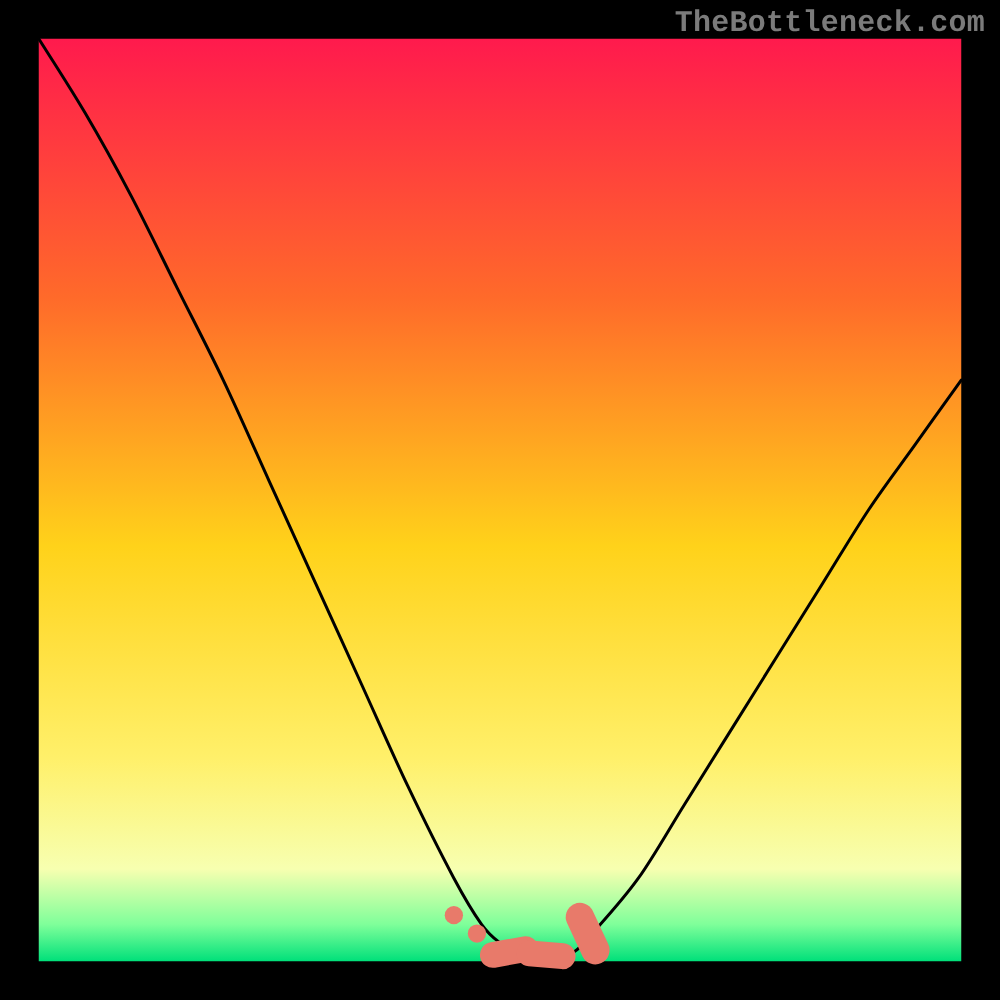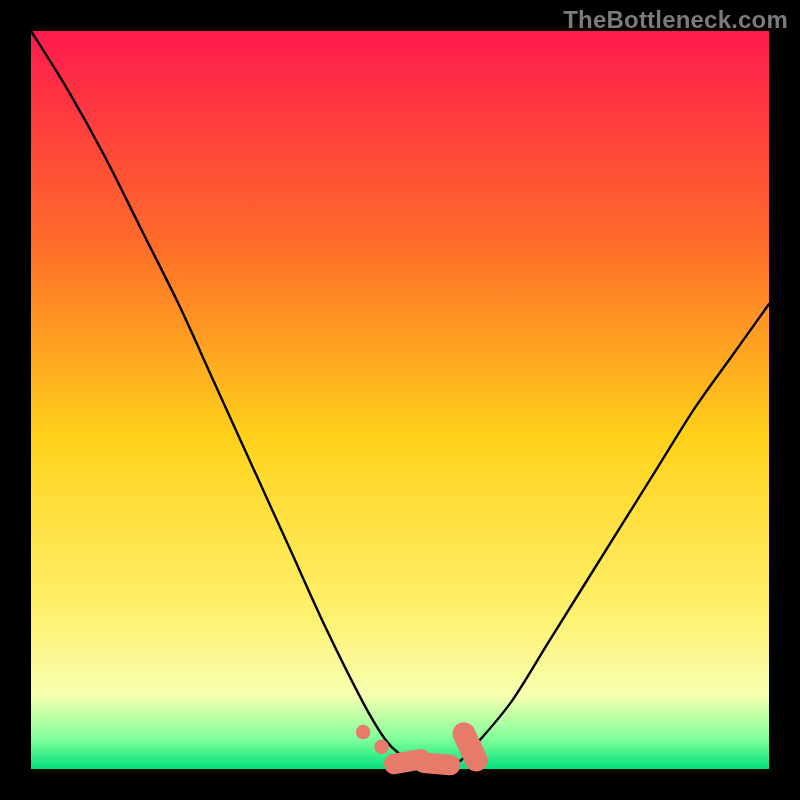--- a/index.html
+++ b/index.html
@@ -9,20 +9,21 @@
     height: 800px;
     overflow: hidden;
     background: #000000;
     font-family: Arial, Helvetica, sans-serif;
   }
   .stage {
     position: relative;
     width: 800px;
     height: 800px;
     background: #000000;
+    font-family: Liberation Mono, monospace;
   }
   .watermark {
     position: absolute;
     top: 6px;
     right: 12px;
     font-size: 24px;
     font-weight: 600;
     color: #7b7b7b;
     letter-spacing: 0.2px;
     z-index: 10;

